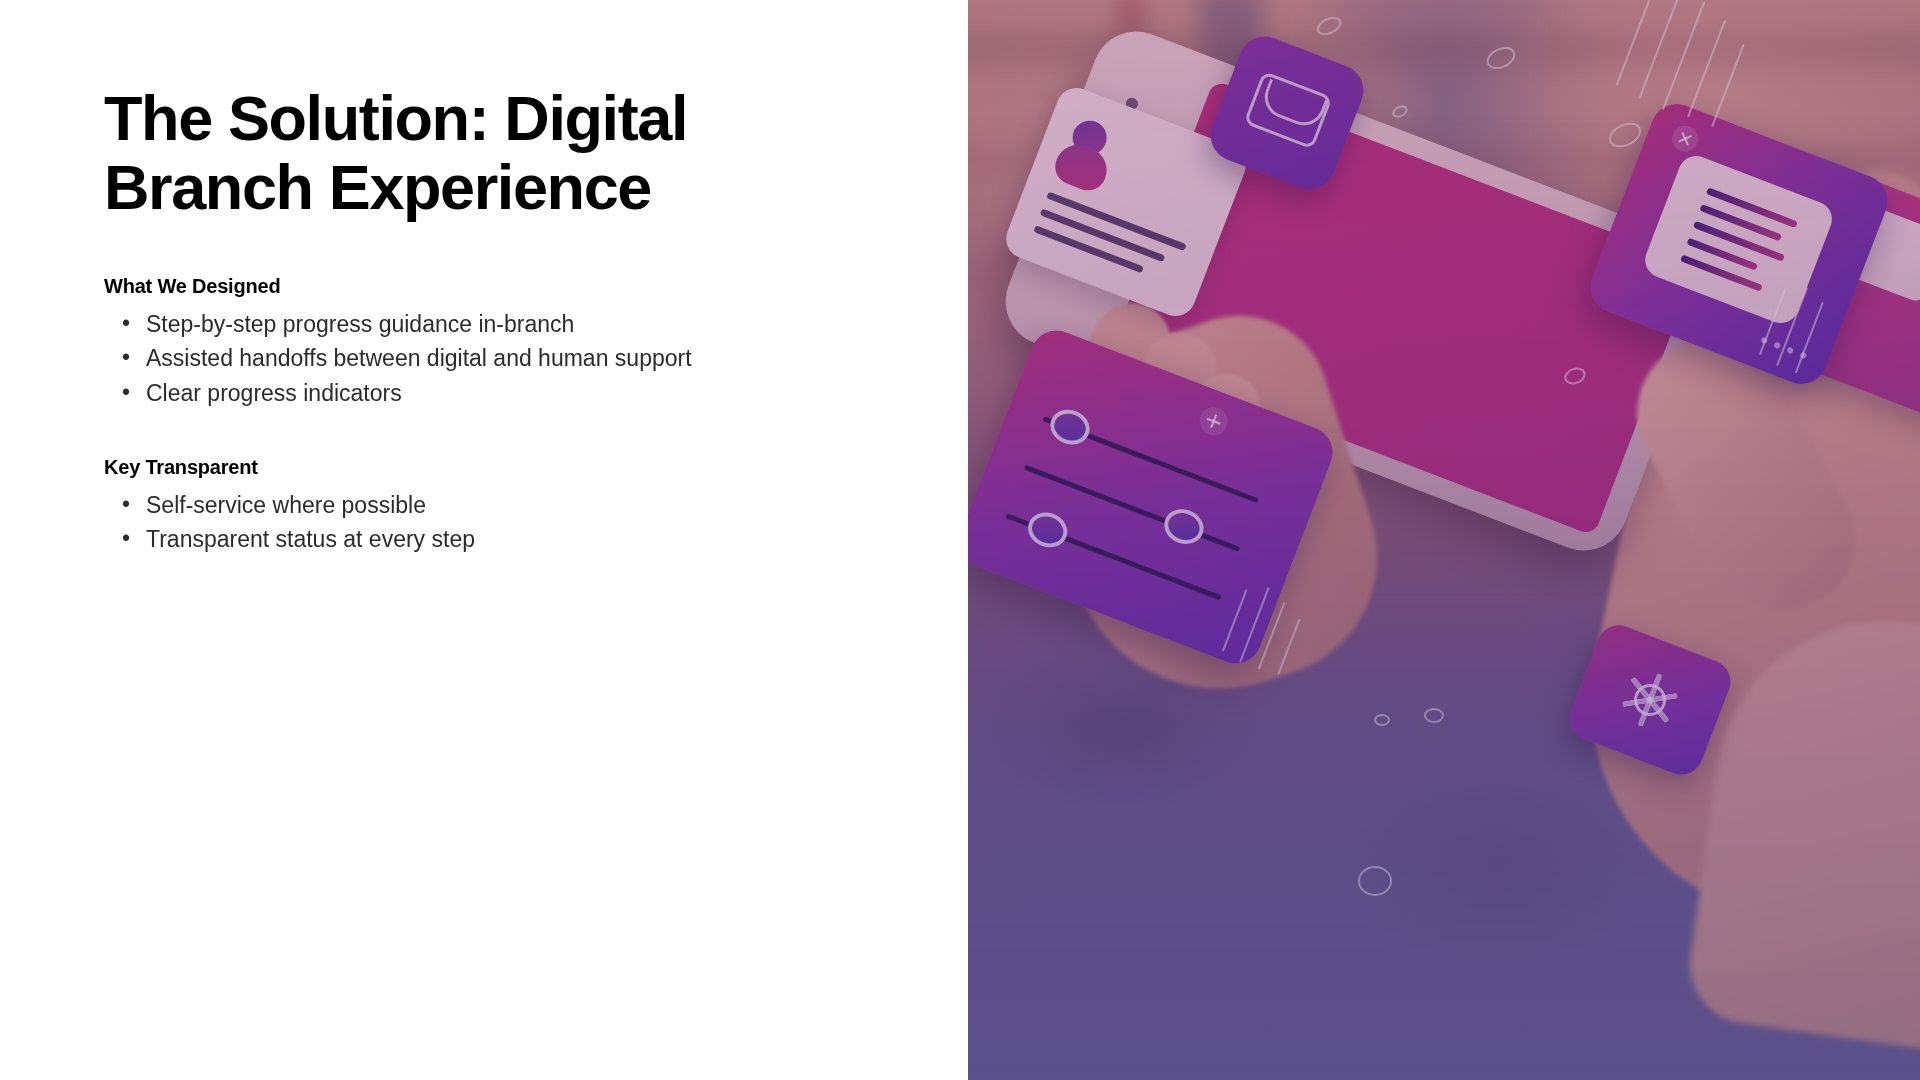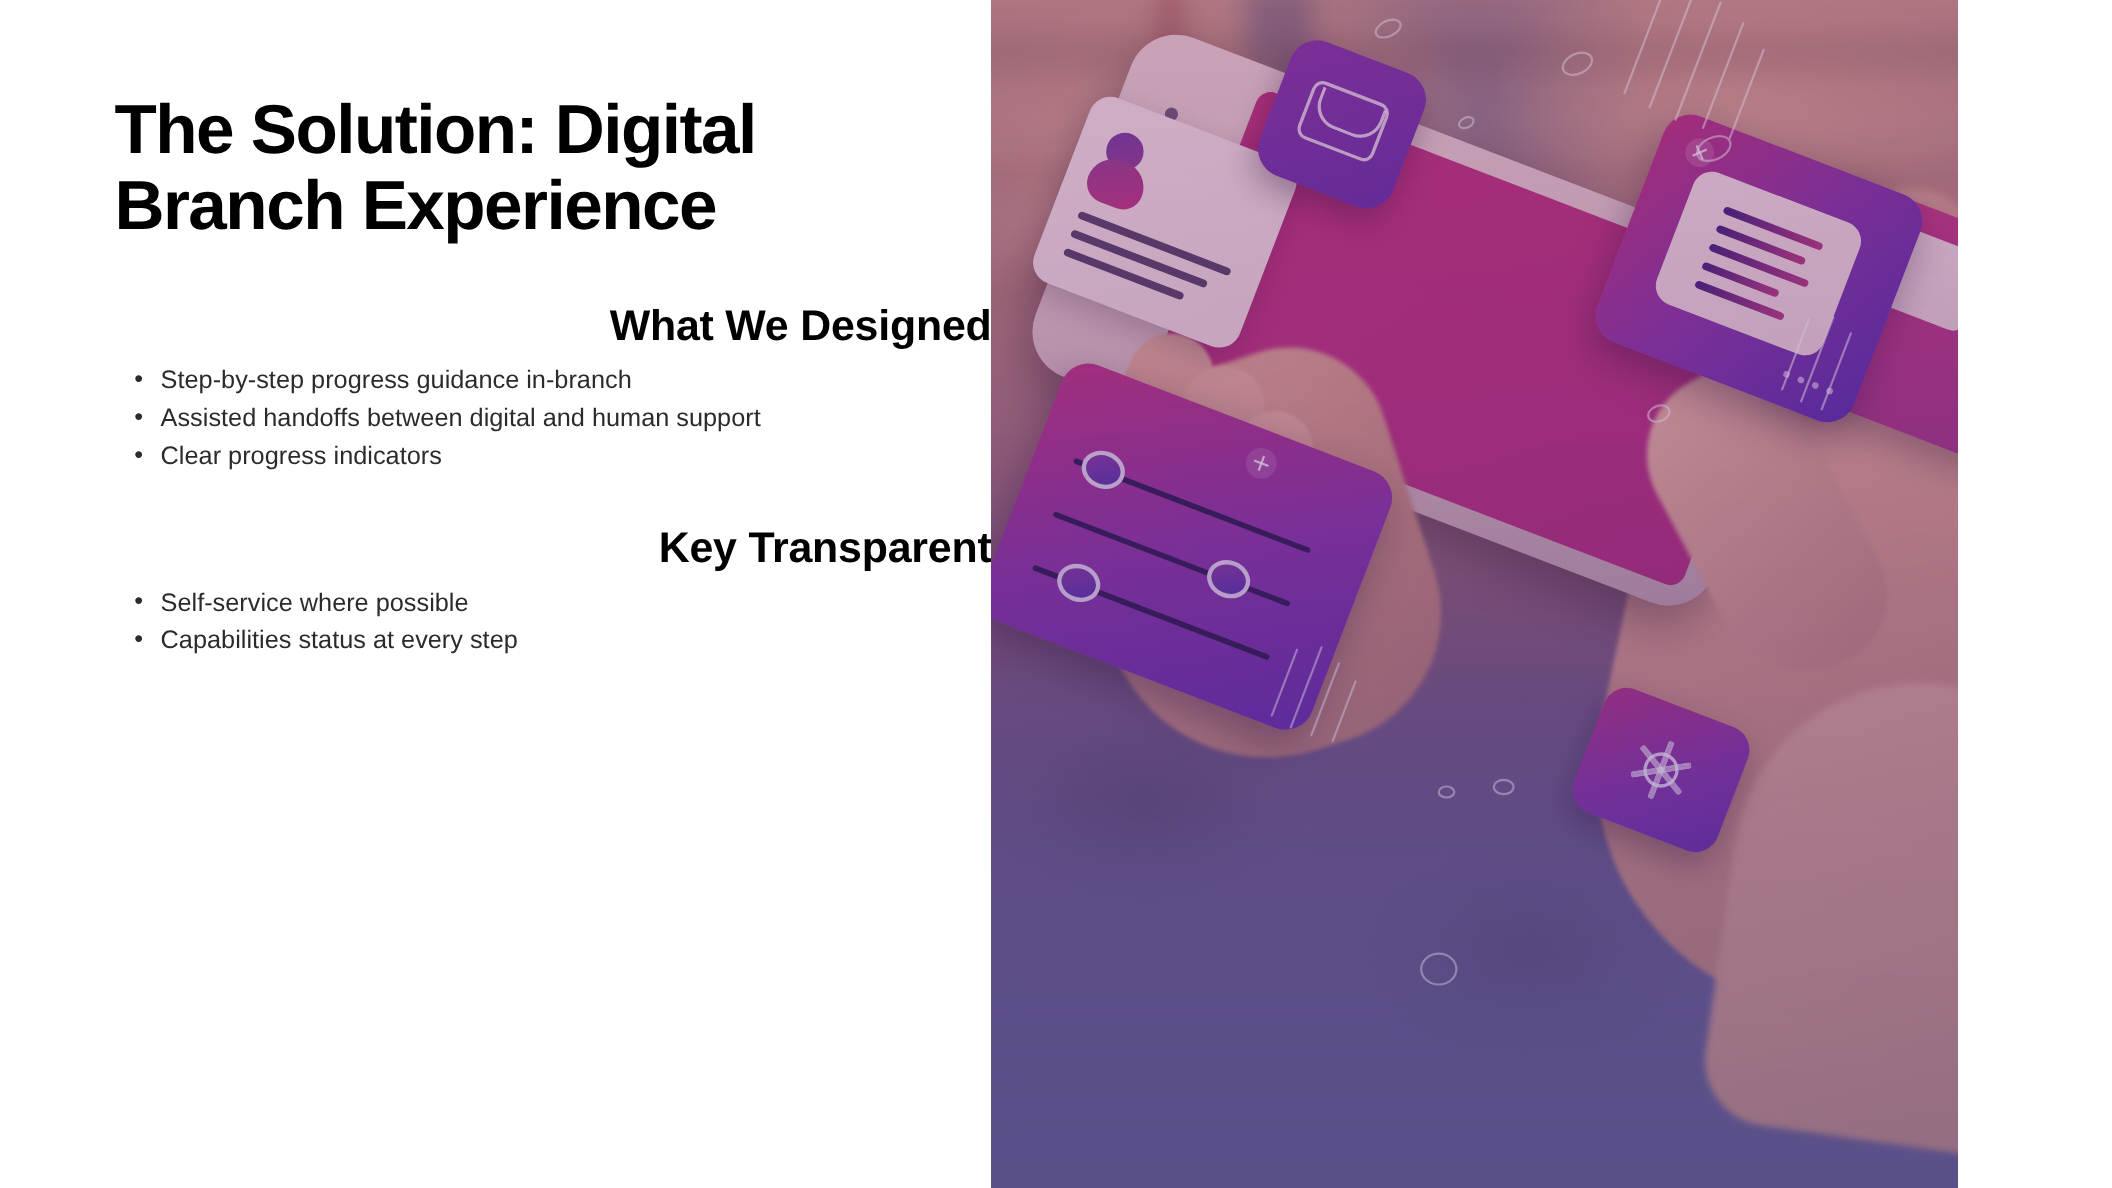--- a/index.html
+++ b/index.html
@@ -5,23 +5,23 @@
 <style>
   * { margin:0; padding:0; box-sizing:border-box; }
   html, body {
     width:1920px; height:1080px;
     background:#ffffff;
     font-family:"Liberation Sans", sans-serif;
     overflow:hidden;
   }
   .slide {
     position:relative;
-    width:1780px; height:1080px;
+    width:1920px; height:1080px;
     display:flex;
-    background:#b91c1c;
+    background:#0c4a6e;
   }
 
   
   .left-panel {
     position:relative;
     width:968px;
     height:1080px;
     background:#ffffff;
     padding:84px 0 0 104px;
   }
@@ -36,26 +36,25 @@
   .slide-subtitle {
     margin-top:48px;
     font-size:30px;
     font-weight:400;
     color:#1a1a1a;
     letter-spacing:-0.2px;
   }
   .section { margin-top:52px; }
   .section.second { margin-top:46px; }
   .section-heading {
-    font-size:39px;
+    font-size:20px;
     font-weight:700;
     color:#000000;
     letter-spacing:-0.2px;
     margin-bottom:10px;
-    text-align:right;
   }
   .bullet-list { list-style:none; }
   .bullet-item {
     position:relative;
     font-size:23px;
     line-height:1.42;
     color:#2b2b2b;
     padding-left:42px;
     margin-bottom:2px;
     max-width:640px;
@@ -505,21 +504,21 @@
         <li class="bullet-item">Step-by-step progress guidance in-branch</li>
         <li class="bullet-item">Assisted handoffs between digital and human support</li>
         <li class="bullet-item">Clear progress indicators</li>
       </ul>
     </div>
 
     <div class="section second">
       <h2 class="section-heading">Key Transparent</h2>
       <ul class="bullet-list">
         <li class="bullet-item">Self-service where possible</li>
-        <li class="bullet-item">Capabilities status at every step</li>
+        <li class="bullet-item">Transparent status at every step</li>
       </ul>
     </div>
 
   </div>
 
   <div class="right-panel">
 
     <div class="photo-base"></div>
     <div class="slat s1"></div>
     <div class="slat s2"></div>

